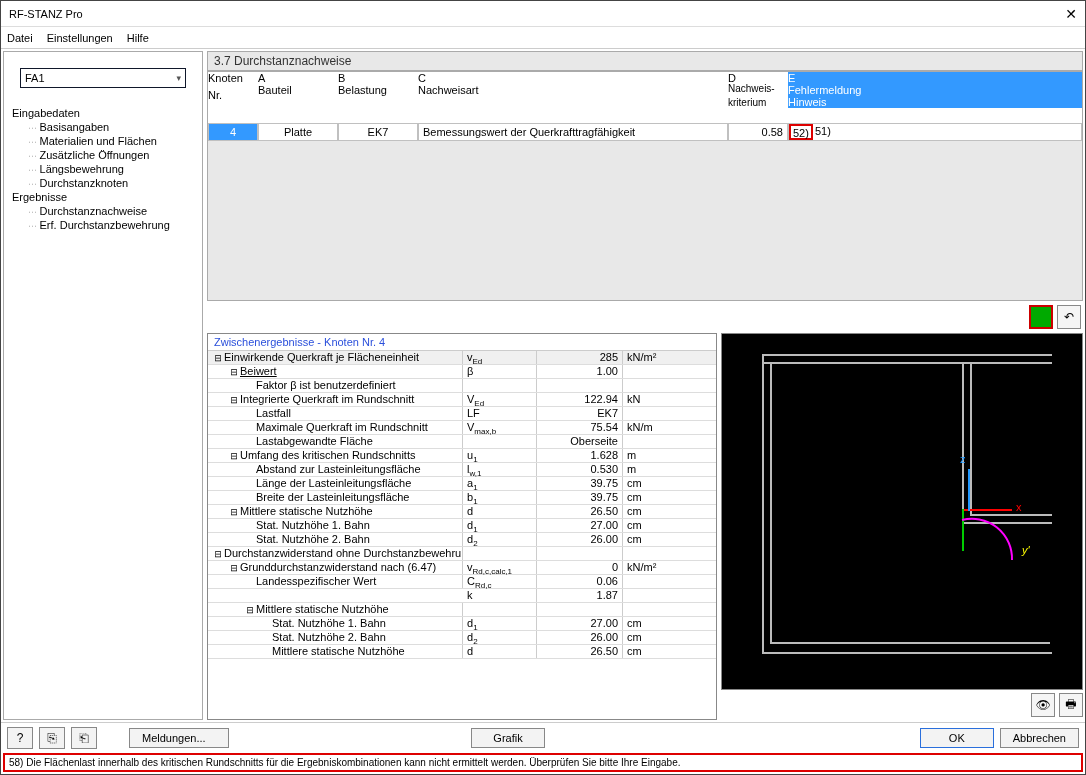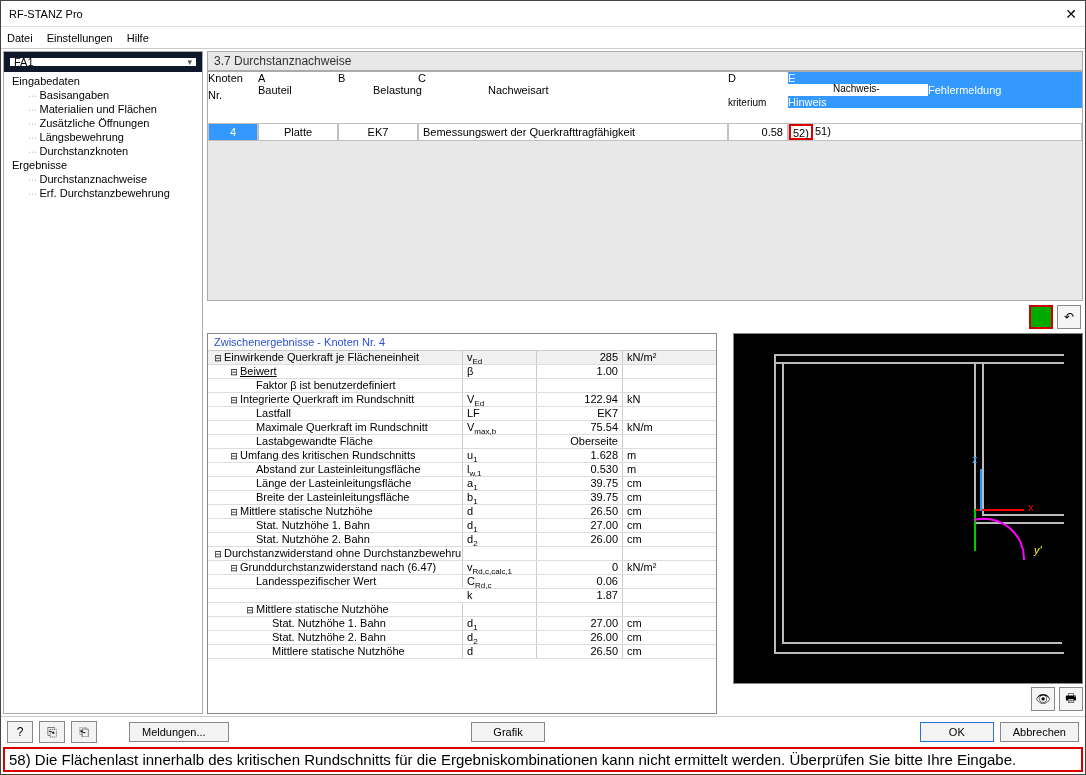--- a/index.html
+++ b/index.html
@@ -6,21 +6,21 @@
 body { background: #fff; width: 1086px; height: 775px; overflow: hidden; position: relative; }
 .window { width: 1086px; height: 775px; border: 1px solid #444; display: flex; flex-direction: column; justify-content: space-between; }
 .titlebar { height: 26px; display: flex; align-items: center; padding: 0 8px; font-size: 12px; border-bottom: 1px solid #ddd; }
 .titlebar .title { flex: 1; }
 .titlebar .close { font-size: 14px; cursor: pointer; }
 .menubar { height: 22px; display: flex; align-items: center; padding: 0 6px; gap: 14px; border-bottom: 1px solid #ccc; }
 .menubar span { cursor: pointer; }
 .content { flex: 1; display: flex; min-height: 0; }
 .panel-left { width: 200px; border: 1px solid #aaa; margin: 2px; display: flex; flex-direction: column; background: #fff; }
 .panel-right { flex: 1; margin: 2px; display: flex; flex-direction: column; min-height: 0; }
-.combo { height: 20px; border: 6px solid #0f172a; margin: 0; display: flex; align-items: center; padding: 0 4px; background: #fff; }
+.combo { height: 20px; border: 1px solid #0f172a; margin: 16px; display: flex; align-items: center; padding: 0 4px; background: #fff; }
 .combo .arrow { margin-left: auto; font-size: 9px; color: #555; }
 .tree { flex: 1; padding: 2px 4px; overflow: auto; background: #fff; }
 .tree .node { padding: 1px 0; white-space: nowrap; }
 .tree .lvl0 { padding-left: 4px; }
 .tree .lvl1 { padding-left: 20px; }
 .tree .lvl1::before { content: "⋯ "; color: #aaa; font-size: 9px; }
 .section-header { background: #e8e8e8; border: 1px solid #aaa; padding: 2px 6px; font-size: 12px; color: #333; }
 .grid-wrap { border: 1px solid #aaa; height: 230px; display: flex; flex-direction: column; }
 .grid-body { flex: 1; background: #e8e8e8; position: relative; }
 .grid-row { display: flex; background: #fff; font-size: 11px; }
@@ -30,39 +30,39 @@
 .colB { width: 80px; }
 .colC { width: 310px; }
 .colD { width: 60px; }
 .colE { flex: 1; }
 .sel-blue { background: #3399ff; color: #fff; }
 .sel-e { background: #3399ff; color: #fff; }
 .framed-red { border: 2px solid #d00 !important; }
 .tool-row { display: flex; justify-content: flex-end; padding: 4px 2px; gap: 4px; }
 .tool-btn { width: 24px; height: 24px; border: 1px solid #888; background: #f5f5f5; display: inline-flex; align-items: center; justify-content: center; font-size: 12px; }
 .tool-btn.green { background: #0a0; border: 2px solid #c00; }
-.mid-row { display: flex; gap: 16px; flex: 1; min-height: 0; }
+.mid-row { display: flex; gap: 4px; flex: 1; min-height: 0; }
 .details-panel { width: 510px; border: 1px solid #888; display: flex; flex-direction: column; min-height: 0; }
 .details-title { color: #2a4fdb; padding: 2px 6px; font-size: 11px; border-bottom: 1px solid #ccc; }
 .details-grid { flex: 1; overflow-y: scroll; }
 .d-row { display: flex; border-bottom: 1px solid #ddd; height: 14px; font-size: 11px; }
 .d-label { width: 255px; padding: 0 2px; border-right: 1px solid #ccc; white-space: nowrap; overflow: hidden; }
 .d-sym { width: 74px; padding: 0 4px; border-right: 1px solid #ccc; }
 .d-val { width: 86px; padding: 0 4px; text-align: right; border-right: 1px solid #ccc; }
 .d-unit { flex: 1; padding: 0 4px; }
 .d-label .exp { display: inline-block; width: 12px; text-align: center; color: #000; font-size: 9px; }
 .viewer { flex: 1; display: flex; flex-direction: column; }
 .viewer-canvas { flex: 1; background: #000; border: 1px solid #888; position: relative; overflow: hidden; }
 .viewer-tools { display: flex; justify-content: flex-end; padding: 3px 0; gap: 4px; }
 .slab-line { position: absolute; background: #bbb; }
 .footer-btns { display: flex; align-items: center; padding: 4px 6px; gap: 6px; border-top: 1px solid #ccc; }
 .btn { border: 1px solid #888; background: #f3f3f3; padding: 3px 12px; min-width: 74px; text-align: center; cursor: pointer; font-size: 11px; }
 .icon-btn { border: 1px solid #888; background: #f3f3f3; width: 26px; height: 22px; display: inline-flex; align-items: center; justify-content: center; font-size: 12px; }
 .spacer { flex: 1; }
-.statusbar { border: 2px solid #d00; padding: 2px 4px; font-size: 15px; margin: 0 2px 2px 2px; }
+.statusbar { border: 2px solid #d00; padding: 2px 4px; font-size: 10px; margin: 0 2px 2px 2px; }
 sub { font-size: 8px; }
 </style>
 </head>
 <body>
 
 <div class="window">
   <div class="titlebar">
     <span class="title">RF-STANZ Pro</span>
     <span class="close">✕</span>
   </div>
@@ -106,21 +106,21 @@
             <div class="col-label-bot" style="height:17px;">Nr.</div>
           </div>
           <div style="flex:1;display:flex;flex-direction:column;">
             <div style="display:flex;">
               <div class="col-label-top colA">A</div>
               <div class="col-label-top colB">B</div>
               <div class="col-label-top colC">C</div>
               <div class="col-label-top colD">D</div>
               <div class="col-label-top colE sel-e">E</div>
             </div>
-            <div style="display:flex;gap:35px;">
+            <div style="display:flex;">
               <div class="col-label-bot colA">Bauteil</div>
               <div class="col-label-bot colB">Belastung</div>
               <div class="col-label-bot colC">Nachweisart</div>
               <div class="col-label-bot colD" style="white-space:normal;line-height:1;padding:0;">
                 <div style="font-size:10px;">Nachweis-</div>
               </div>
               <div class="col-label-bot colE sel-e">
                 <span>Fehlermeldung</span>
               </div>
             </div>

